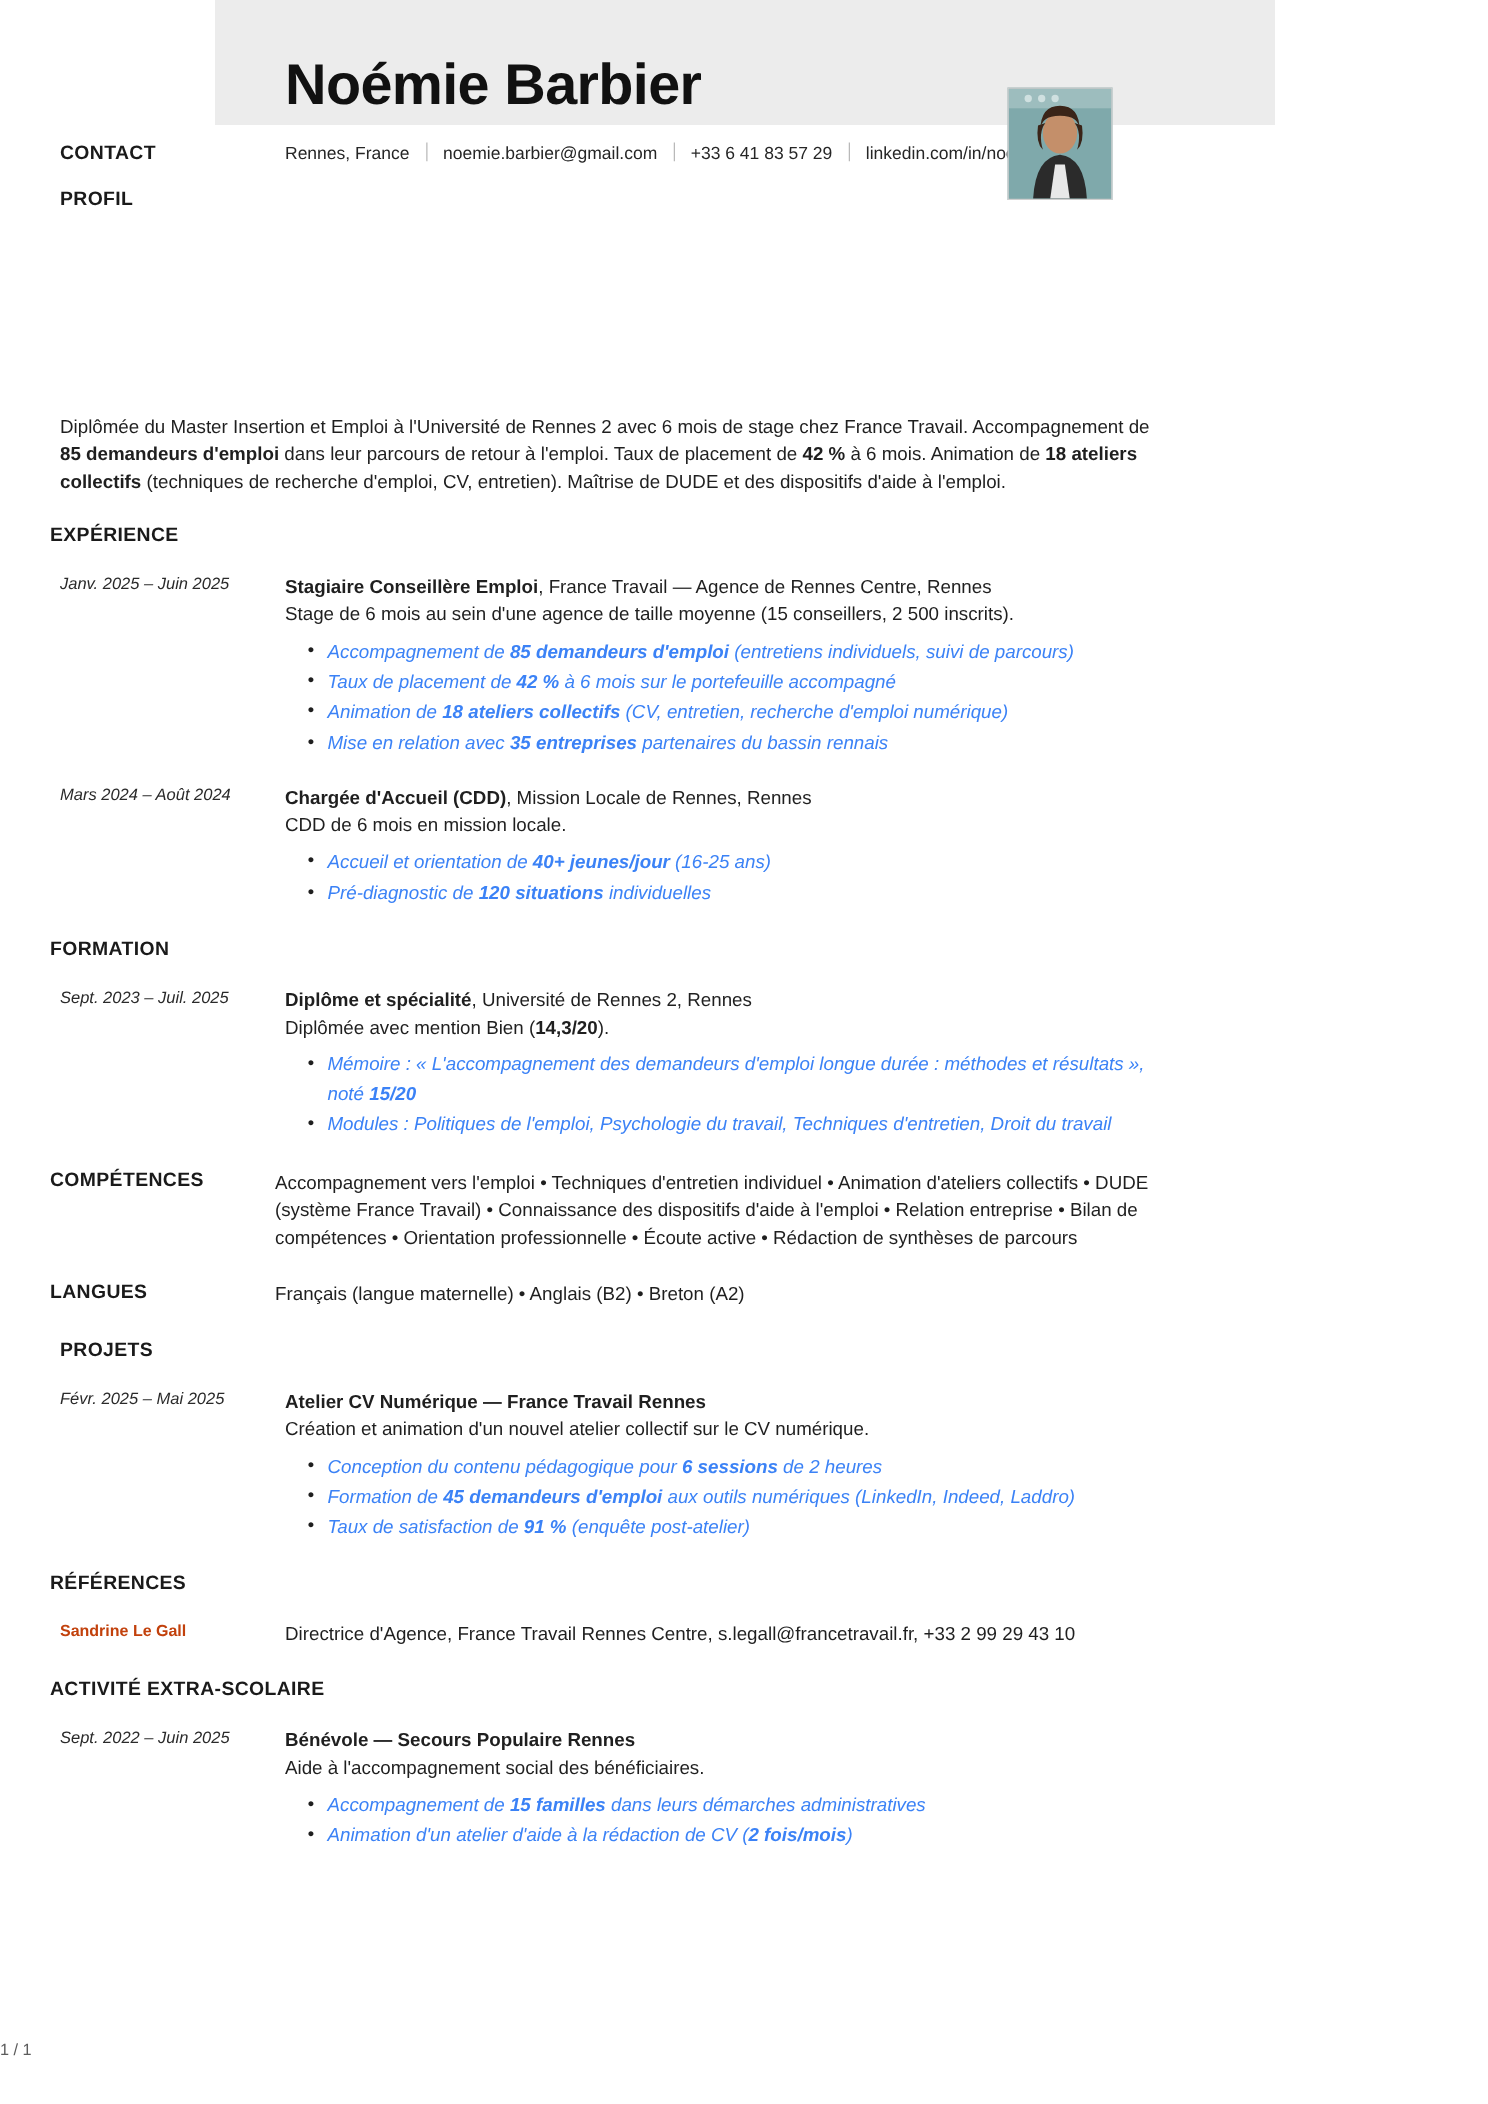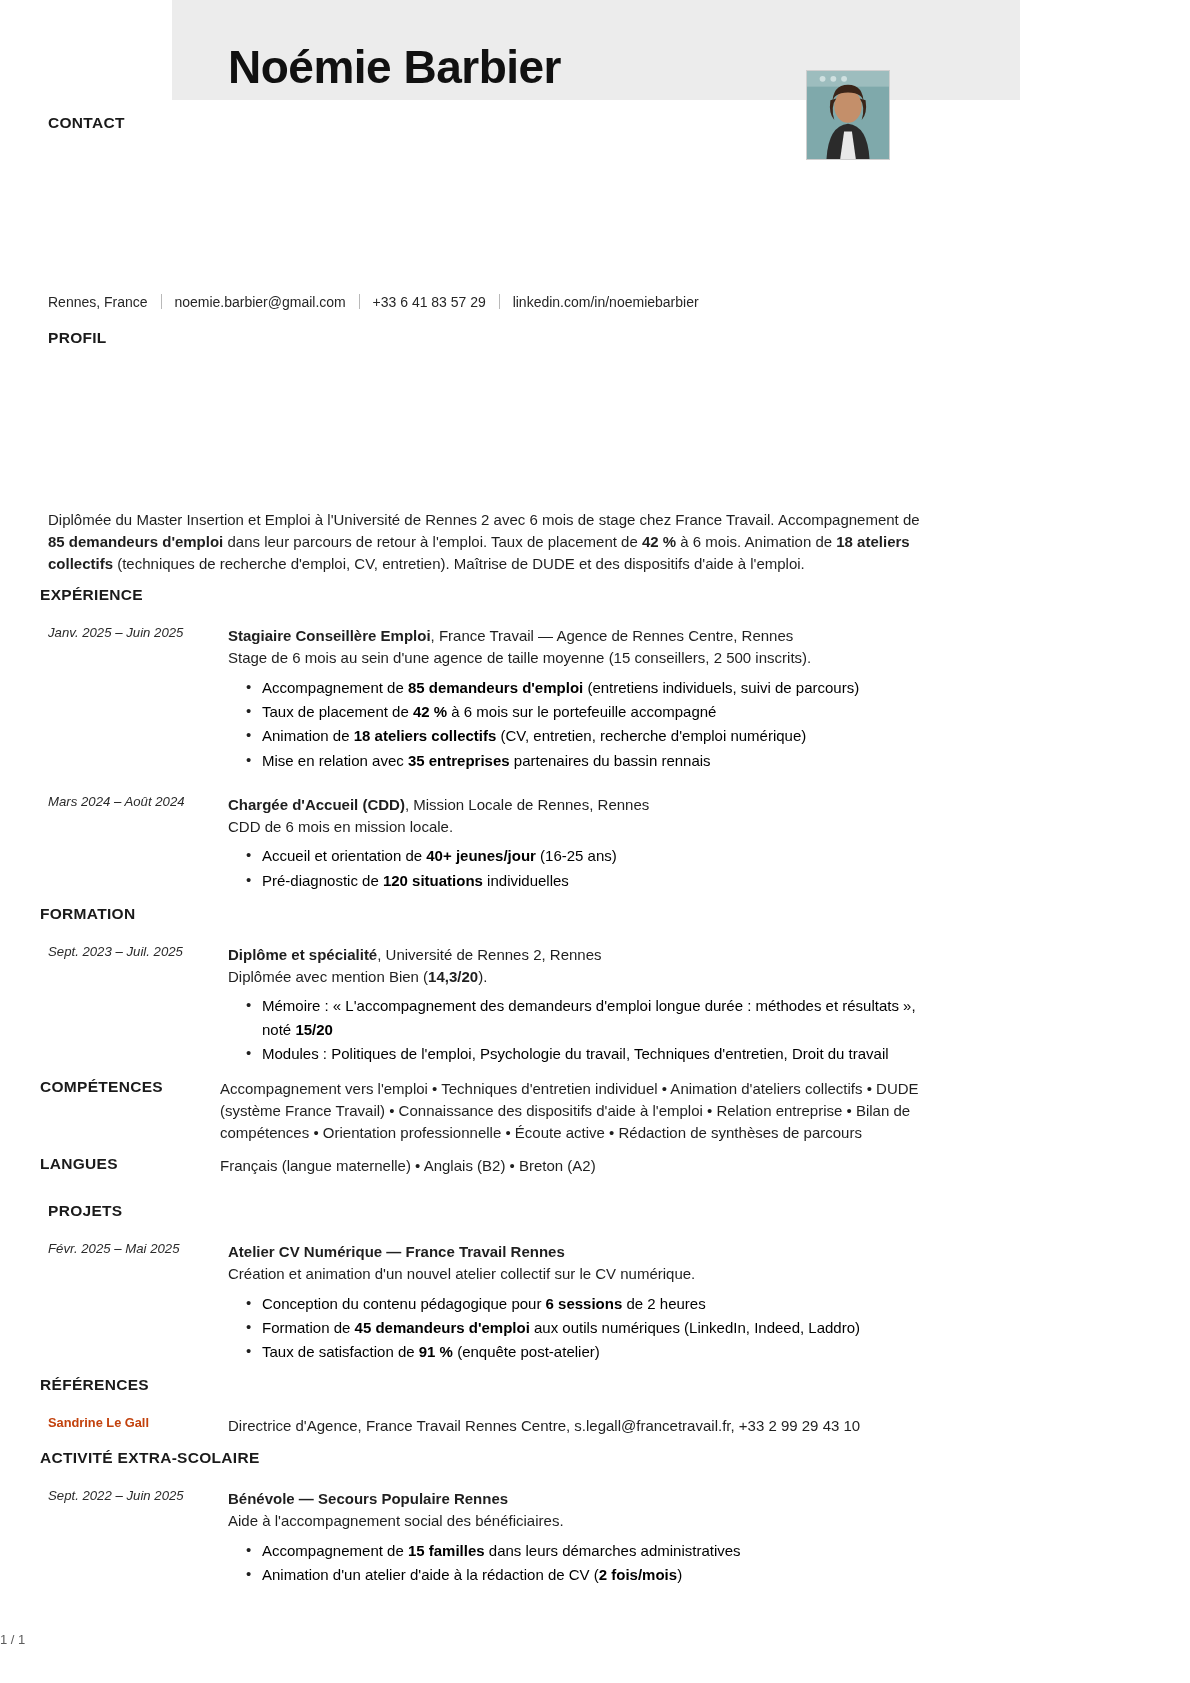--- a/index.html
+++ b/index.html
@@ -111,23 +111,24 @@
   }
   ul.bullets {
     margin: 7px 0 0 0;
     padding-left: 34px;
     list-style: none;
   }
   ul.bullets li {
     position: relative;
     font-size: 15px;
     line-height: 1.55;
-    color: #000000;
+    color: #3b82f6;
     padding-left: 0;
     margin-bottom: 1px;
+    font-style: italic;
   }
   ul.bullets li::before {
     content: "\2022";
     position: absolute;
     left: -16px;
     top: -1px;
     font-size: 15px;
     color: #1f1f1f;
   }
   ul.bullets li b { font-weight: bold; }
@@ -135,23 +136,23 @@
   .contact-line { font-size: 14px; color: #262626; }
   .contact-sep {
     display: inline-block;
     width: 1px;
     height: 15px;
     background: #b9b9b9;
     margin: 0 9px -2px 9px;
   }
 
   
-  .gap-contact { margin-top: 24px; flex-direction: column; }
+  .gap-contact { margin-top: 24px; }
   .gap-profil  { margin-top: 19px; flex-direction: column; }
-  .sec-gap     { margin-top: 12px; padding-left: 40px; }
+  .sec-gap     { margin-top: 24px; padding-left: 40px; }
   .entry-gap   { margin-top: 21px; }
   .sec-head-gap{ margin-top: 25px; }
 
   .footer {
     position: absolute;
     left: 0;
     bottom: 36px;
     width: 100%;
     text-align: left;
     font-size: 13px;

